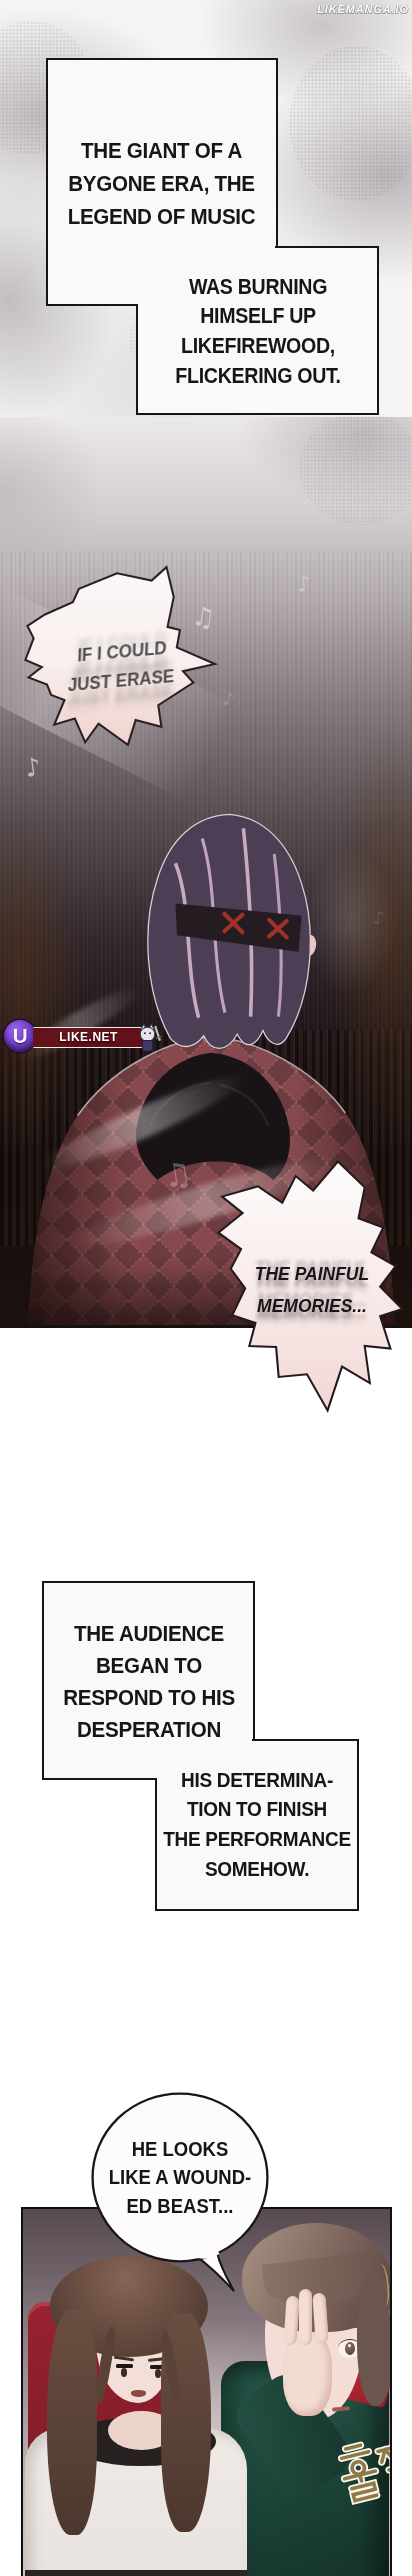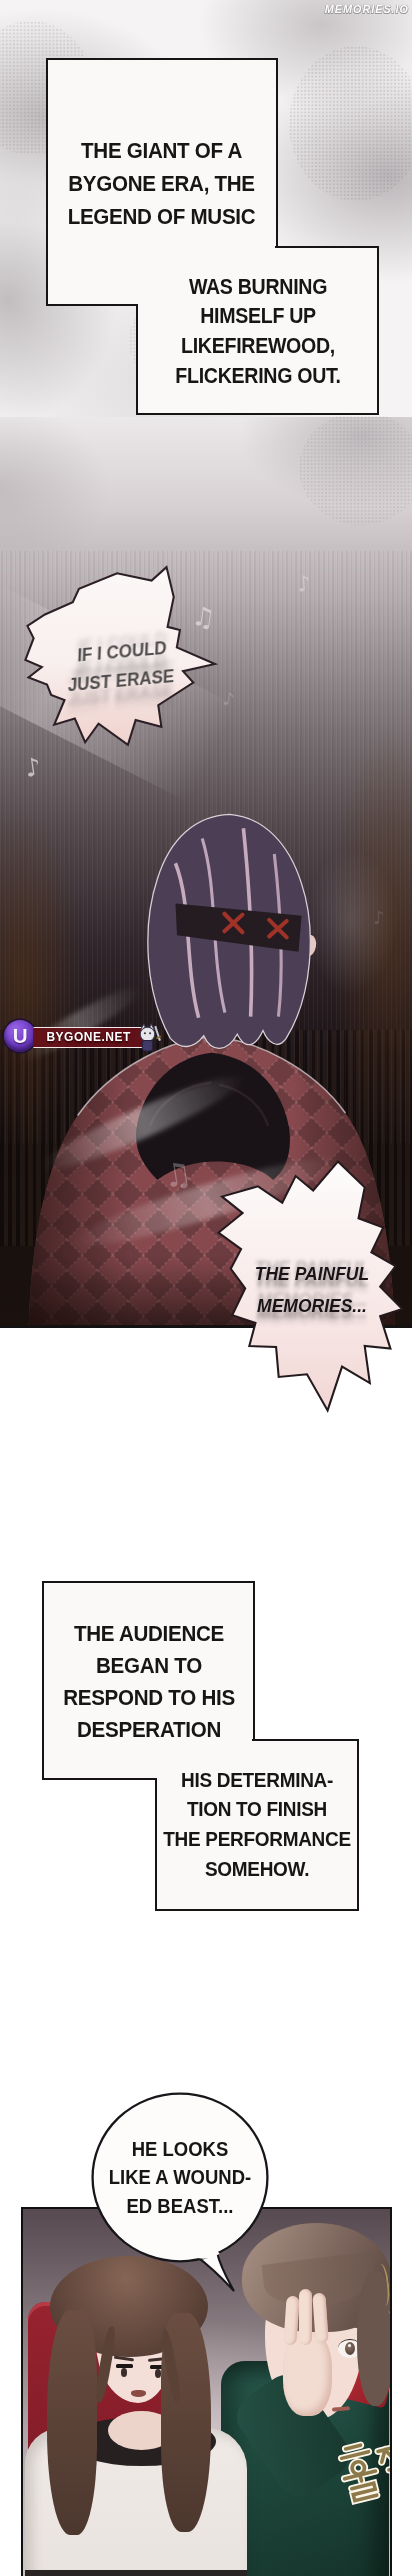--- a/index.html
+++ b/index.html
@@ -161,21 +161,21 @@
     <polygon points="282,8 253,34 186,20 112,50 100,76 46,100 12,122 24,146 8,188 40,202 14,222 50,236 58,256 84,266 64,314 104,302 124,348 150,312 207,353 222,305 272,318 266,276 334,232 314,210 376,196 302,164 308,130 284,124 296,66" fill="url(#tb)" stroke="#2c1f25" stroke-width="4"></polygon>
   </svg>
   <div class="thought-text" style="left:44px;top:639px;width:155px;font-size:17px;line-height:27px;">IF I COULD
 JUST ERASE</div>
 
   <div class="wm-utoon">
     <div class="ring">
         <span>U</span>
       </div>
     <div class="banner">
-      <span>BYGONE.NET</span>
+      <span>LIKE.NET</span>
     </div>
     <svg style="position:absolute;left:130px;top:4.1px;" width="27" height="31" viewBox="0 0 52 60">
       <polygon points="13,12 19,2 24,13" fill="#e3e3e8" stroke="#3a3a4a" stroke-width="2"></polygon>
       <polygon points="39,12 33,2 28,13" fill="#e3e3e8" stroke="#3a3a4a" stroke-width="2"></polygon>
       <circle cx="26" cy="22" r="14" fill="#e6e4ea" stroke="#3a3a4a" stroke-width="2"></circle>
       <circle cx="21" cy="20" r="2" fill="#333"></circle>
         <circle cx="31" cy="20" r="2" fill="#333"></circle>
       <line x1="41" y1="6" x2="50" y2="34" stroke="#c3c6ce" stroke-width="4"></line>
       <line x1="43" y1="30" x2="52" y2="26" stroke="#8a6a32" stroke-width="3"></line>
       <rect x="16" y="34" width="20" height="20" rx="5" fill="#423a66" stroke="#26203f" stroke-width="2"></rect>
@@ -279,16 +279,16 @@
     <div class="abs" style="left:98px;top:159px;width:6.7px;height:8.8px;border-radius:50%;background:#3a2d2b;"></div>
     <div class="abs" style="left:132px;top:160px;width:6.7px;height:8.8px;border-radius:50%;background:#3a2d2b;"></div>
     <div class="abs" style="left:108px;top:181px;width:15.5px;height:6.7px;border-radius:40% 40% 50% 50%;background:#8c4a45;"></div>
     <div class="abs" style="left:27px;top:47px;width:158px;height:101px;border-radius:50%;background:radial-gradient(circle at 48% 22%,#856555,#63483d 55%,#4c372e 90%);"></div>
     <div class="abs" style="left:24px;top:101px;width:50px;height:225px;border-radius:46% 30% 40% 46%;background:linear-gradient(180deg,#6b4e41,#4c372e);"></div>
     <div class="abs" style="left:138px;top:104px;width:50px;height:219px;border-radius:30% 46% 46% 40%;background:linear-gradient(180deg,#6b4e41,#4c372e);"></div>
     <div class="abs" style="left:77px;top:117px;width:11.3px;height:77px;border-radius:40%;background:#5b4237;transform:rotate(10deg);"></div>
     <div class="abs" style="left:143px;top:120px;width:10.3px;height:74px;border-radius:40%;background:#5b4237;transform:rotate(-10deg);"></div>
   </div>
 
-  <div class="wm-top">MEMORIES.IO</div>
+  <div class="wm-top">LIKEMANGA.IO</div>
 
 </div>
 
 
 </body></html>

